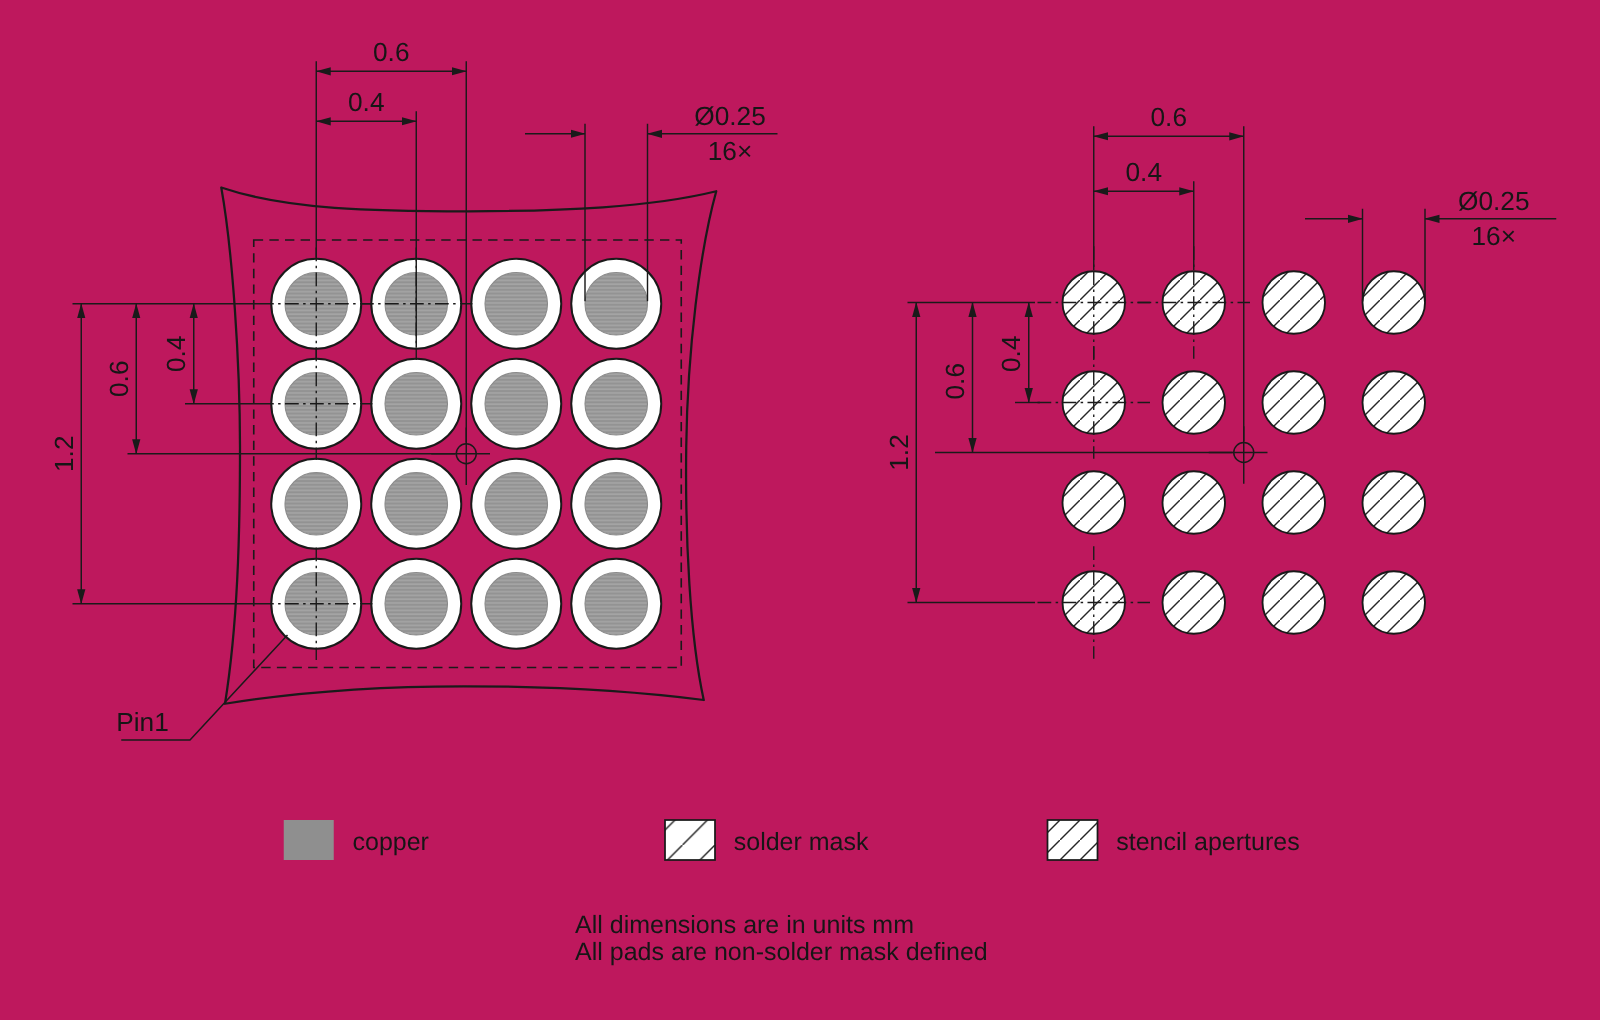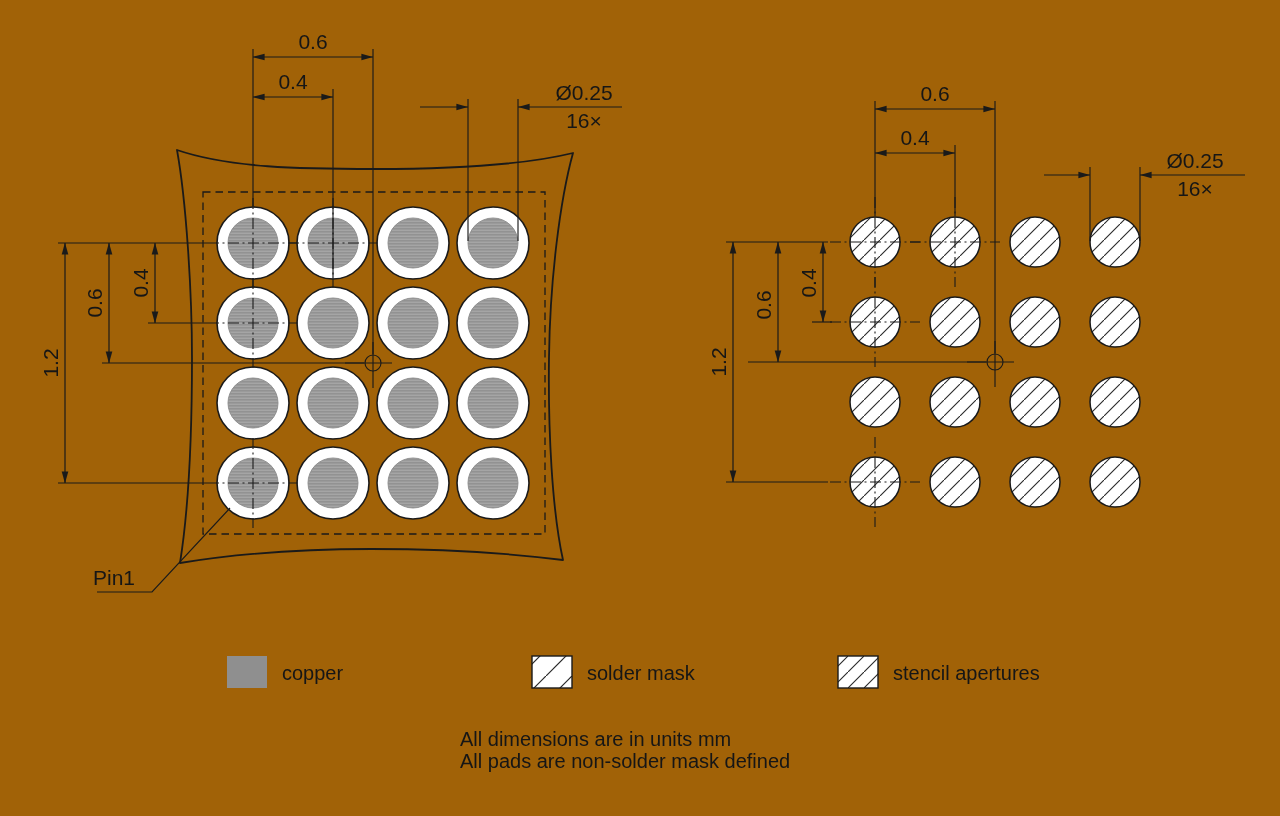--- a/index.html
+++ b/index.html
@@ -1,16 +1,16 @@
 <!DOCTYPE html>
 <html><head>
 <meta charset="utf-8">
 <style>
   html,body { margin:0; padding:0; background:#ffffff; }
-  .canvas { width:1280px; height:816px; position:relative; background:#a16207; overflow:hidden; }
+  .canvas { width:1280px; height:816px; position:relative; background:#be185d; overflow:hidden; }
   svg { display:block; }
   svg text { font-family:"Liberation Sans","DejaVu Sans",sans-serif; fill:#161616; }
   .dimtxt { font-size:21px; text-anchor:middle; }
   .lbltxt { font-size:21px; }
   .legtxt { font-size:20px; }
   .notetxt { font-size:20px; }
   .ext { stroke:#1a1a1a; stroke-width:1.15; fill:none; }
   .dim { stroke:#1a1a1a; stroke-width:1.2; fill:none; }
   .cl  { stroke:#1a1a1a; stroke-width:1.1; fill:none; stroke-dasharray:11 3.5 2 3.5; }
   .outline { stroke:#1a1a1a; fill:none; }

